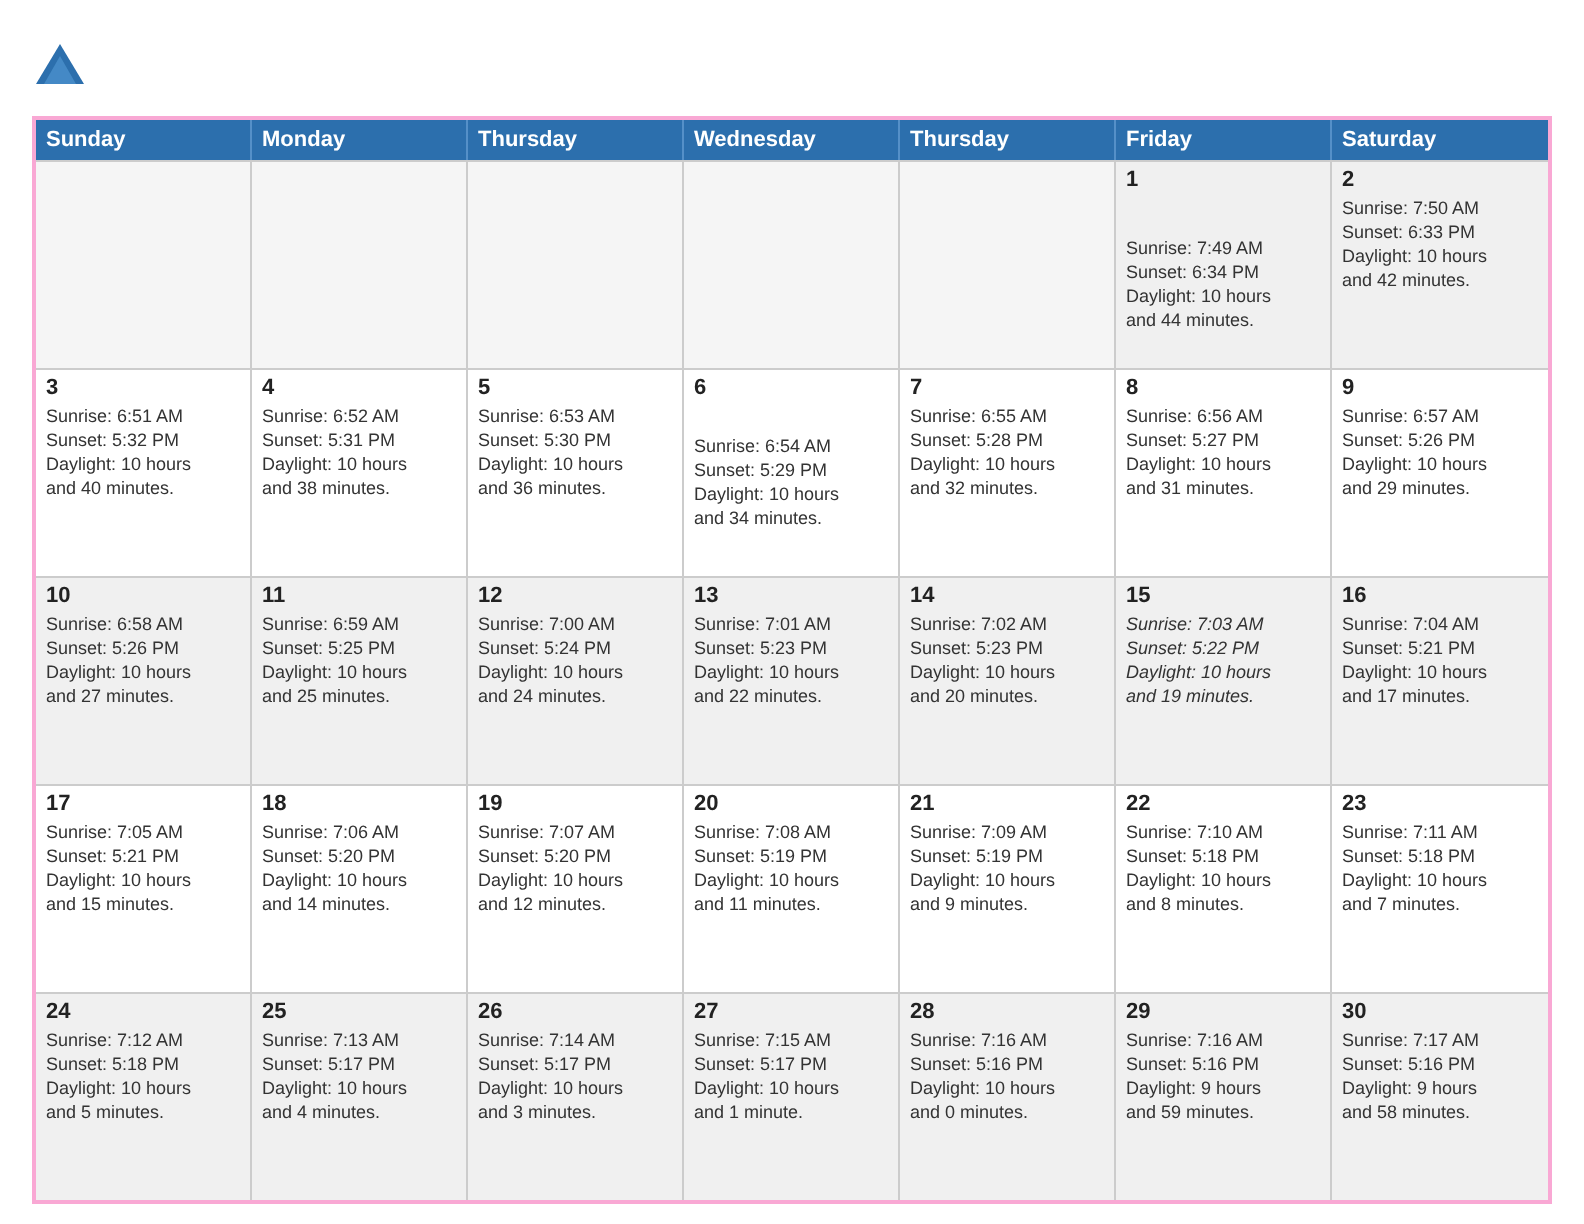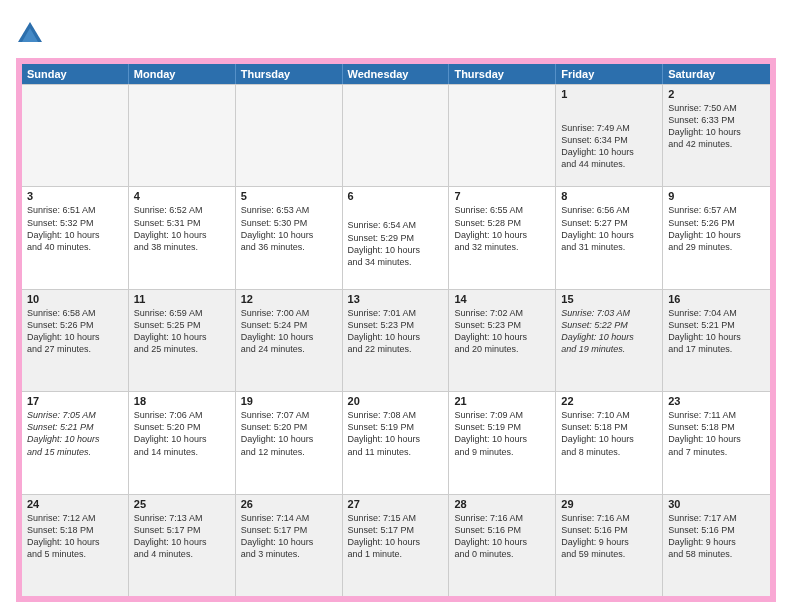--- a/index.html
+++ b/index.html
@@ -58,21 +58,21 @@
       line-height: 1.1;
     }
     .title-location {
       font-size: 14px;
       color: #555;
     }
     .calendar {
       flex: 1;
       display: flex;
       flex-direction: column;
-      border: 6px solid #f9a8d4;
+      border: 2px solid #f9a8d4;
     }
     .cal-header-row {
       display: grid;
       grid-template-columns: repeat(7, 1fr);
       background: #2c6fad;
     }
     .cal-header-cell {
       color: #fff;
       font-size: 11px;
       font-weight: bold;
@@ -267,21 +267,21 @@
             <span class="day-num">16</span>
             <div class="cell-text" style="white-space: pre-line;">Sunrise: 7:04 AM
 Sunset: 5:21 PM
 Daylight: 10 hours
 and 17 minutes.</div>
           </div>
         </div>
         <div class="cal-week">
           <div class="cal-cell">
             <span class="day-num">17</span>
-            <div class="cell-text" style="white-space: pre-line; font-style: italic;">Sunrise: 7:05 AM
+            <div class="cell-text" style="white-space: pre-line;">Sunrise: 7:05 AM
 Sunset: 5:21 PM
 Daylight: 10 hours
 and 15 minutes.</div>
           </div>
           <div class="cal-cell">
             <span class="day-num">18</span>
             <div class="cell-text" style="white-space: pre-line;">Sunrise: 7:06 AM
 Sunset: 5:20 PM
 Daylight: 10 hours
 and 14 minutes.</div>

